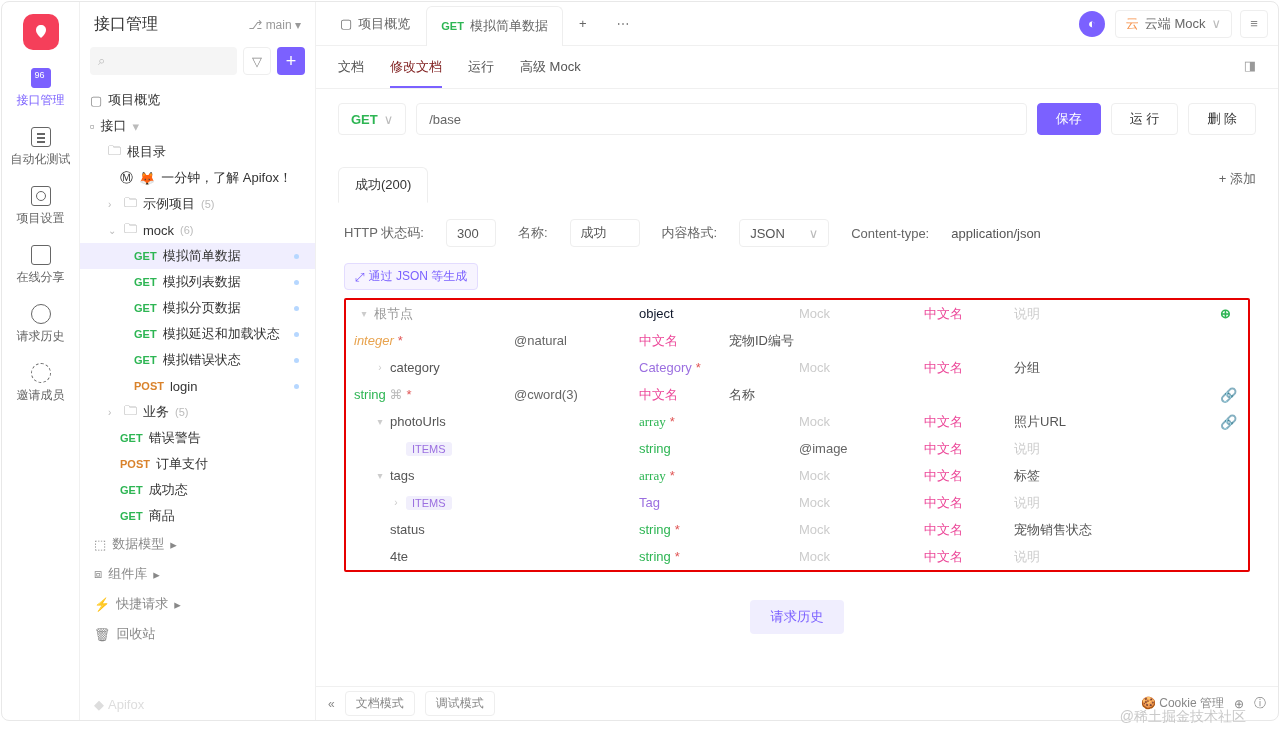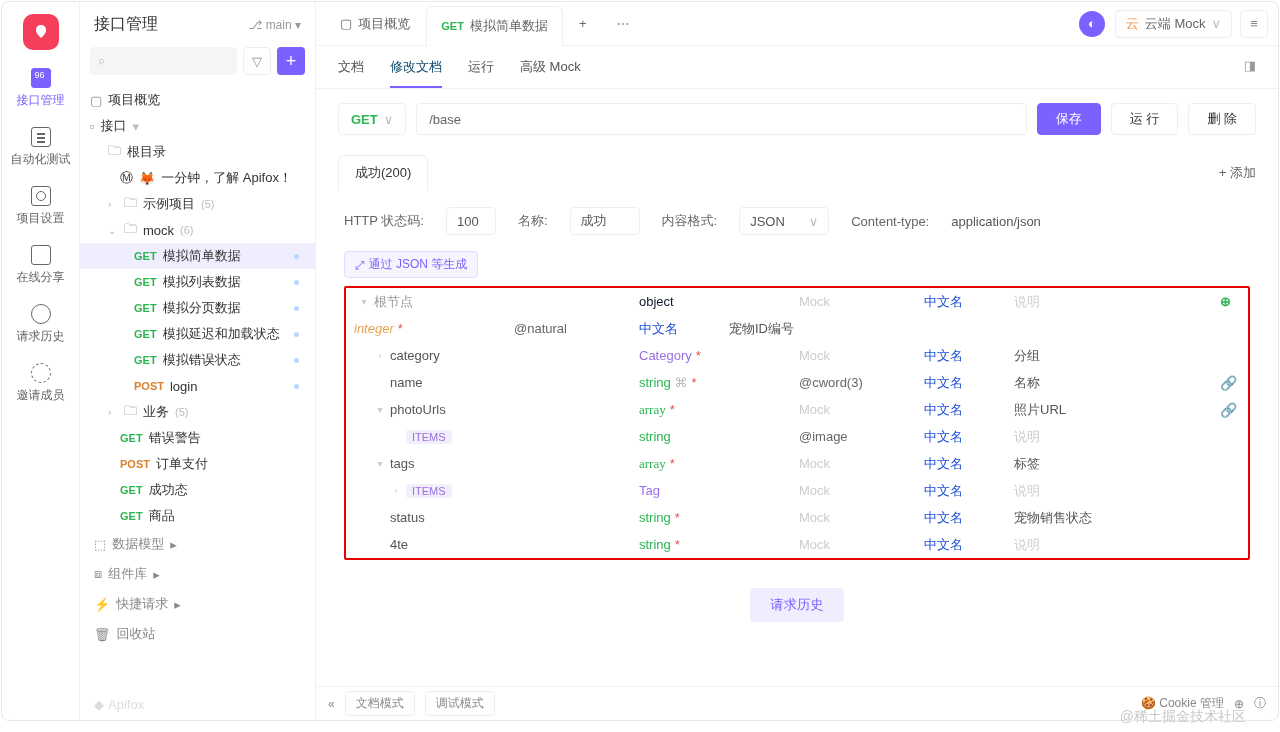--- a/index.html
+++ b/index.html
@@ -40,44 +40,44 @@
 .tab{padding:0 14px;height:40px;display:flex;align-items:center;gap:6px;color:#666;cursor:pointer;}
 .tab.active{border:1px solid #eee;border-bottom:none;border-radius:6px 6px 0 0;background:#fff;margin-top:4px;}
 .tab .m{font-size:11px;font-weight:600;}
 .tabs .sp{flex:1}
 .avatar{width:26px;height:26px;background:#7b61ff;border-radius:50%;display:flex;align-items:center;justify-content:center;color:#fff;}
 .cloudsel{border:1px solid #eee;border-radius:4px;height:28px;padding:0 10px;display:flex;align-items:center;gap:6px;color:#666;}
 .cloudsel .yun{color:#f5914a;}
 .burger{width:28px;height:28px;border:1px solid #eee;border-radius:4px;display:flex;align-items:center;justify-content:center;color:#888;margin-left:6px;}
 .subtabs{display:flex;gap:26px;padding:12px 22px 0;border-bottom:1px solid #f0f0f0;}
 .subtab{padding-bottom:10px;color:#555;cursor:pointer;}
-.subtab.active{color:#0c4a6e;border-bottom:2px solid #7b61ff;}
+.subtab.active{color:#7f1d1d;border-bottom:2px solid #7b61ff;}
 .subtabs .sp2{flex:1}
 .panelic{color:#999;cursor:pointer;}
 .urlbar{display:flex;gap:10px;padding:14px 22px;align-items:center;}
 .method-sel{border:1px solid #eee;border-radius:4px;height:32px;padding:0 12px;display:flex;align-items:center;gap:6px;color:#2db553;font-weight:600;}
 .urlinput{flex:1;border:1px solid #eee;border-radius:4px;height:32px;padding:0 12px;color:#666;display:flex;align-items:center;}
 .btn{height:32px;padding:0 18px;border-radius:4px;border:1px solid #eee;background:#fff;display:flex;align-items:center;cursor:pointer;}
 .btn.primary{background:#7b61ff;color:#fff;border-color:#7b61ff;}
 .resp-hdr{display:flex;padding:6px 22px 10px;align-items:center;}
-.resp-tab{border:1px solid #eee;border-bottom:1px solid #fff;border-radius:6px 6px 0 0;padding:8px 16px;font-size:13px;}
+.resp-tab{border:1px solid #eee;border-bottom:1px solid #fff;border-radius:6px 6px 0 0;padding:8px 16px;font-size:13px;margin-top:12px;}
 .resp-hdr .sp{flex:1}
 .addlink{color:#666;cursor:pointer;}
 .resp-form{display:flex;gap:22px;padding:6px 28px 12px;align-items:center;font-size:13px;color:#555;}
 .resp-form .lab{color:#666;}
 .resp-form .inp{border:1px solid #eee;border-radius:4px;height:28px;padding:0 10px;min-width:50px;display:flex;align-items:center;}
 .resp-form .sel{border:1px solid #eee;border-radius:4px;height:28px;padding:0 10px;display:flex;align-items:center;gap:10px;min-width:90px;justify-content:space-between;}
 .genbox{margin:0 28px;}
 .genbtn{display:inline-flex;align-items:center;gap:4px;border:1px solid #e3dcff;background:#f7f4ff;color:#7b61ff;border-radius:4px;padding:4px 10px;font-size:12px;margin:4px 0 8px;}
 .schema{border:2px solid #e60000;border-radius:2px;margin:0 28px 14px;}
 .srow{display:flex;align-items:center;height:27px;padding:0 8px;font-size:13px;}
 .srow .c1{width:285px;display:flex;align-items:center;gap:4px;}
 .srow .c2{width:160px;}
 .srow .c3{width:125px;color:#bbb;}
-.srow .c4{width:90px;color:#1d4ed8;}
+.srow .c4{width:90px;color:#ec4899;}
 .srow .c5{flex:1;color:#555;}
 .srow .c6{width:20px;}
 .srow .exp{width:12px;color:#ccc;font-size:10px;display:inline-block;text-align:center;}
 .srow .pad{display:inline-block;}
 .t-obj{color:#0f172a;}
 .t-int{color:#e8a34e;font-style:italic;}
 .t-cat{color:#9b6fe0;}
 .t-str{color:#2db553;}
 .t-arr{color:#2db553;font-family:Liberation Serif, serif;}
 .t-tag{color:#9b6fe0;}
@@ -297,21 +297,21 @@
     </div>
 
     <div class="resp-hdr">
       <div class="resp-tab">成功(200)</div>
       <div class="sp"></div>
       <div class="addlink">+ 添加</div>
     </div>
 
     <div class="resp-form">
       <span class="lab">HTTP 状态码:</span>
-      <span class="inp">100</span>
+      <span class="inp">300</span>
       <span class="lab">名称:</span>
       <span class="inp" style="min-width:70px">成功</span>
       <span class="lab">内容格式:</span>
       <span class="sel">
           <span>JSON</span>
           <span style="color:#bbb">∨</span>
         </span>
       <span class="lab">Content-type:</span>
       <span>application/json</span>
     </div>
@@ -349,25 +349,20 @@
             <span class="exp">›</span>
             <span class="nm ">category</span>
           </div>
           <div class="c2"><span class="t-cat">Category</span><span class="req">*</span></div>
           <div class="c3"><span style="color:#ccc">Mock</span></div>
           <div class="c4"><span>中文名</span></div>
           <div class="c5"><span>分组</span></div>
           <div class="c6"></div>
         </div>
         <div class="srow">
-          <div class="c1">
-            <span class="pad" style="width:16px"></span>
-            <span class="exp"></span>
-            <span class="nm ">name</span>
-          </div>
           <div class="c2"><span class="t-str">string</span> <span style="color:#bbb">⌘</span><span class="req">*</span></div>
           <div class="c3"><span style="color:#666">@cword(3)</span></div>
           <div class="c4"><span>中文名</span></div>
           <div class="c5"><span>名称</span></div>
           <div class="c6"><span class="linkic">🔗</span></div>
         </div>
         <div class="srow">
           <div class="c1">
             <span class="pad" style="width:16px"></span>
             <span class="exp">▾</span>

